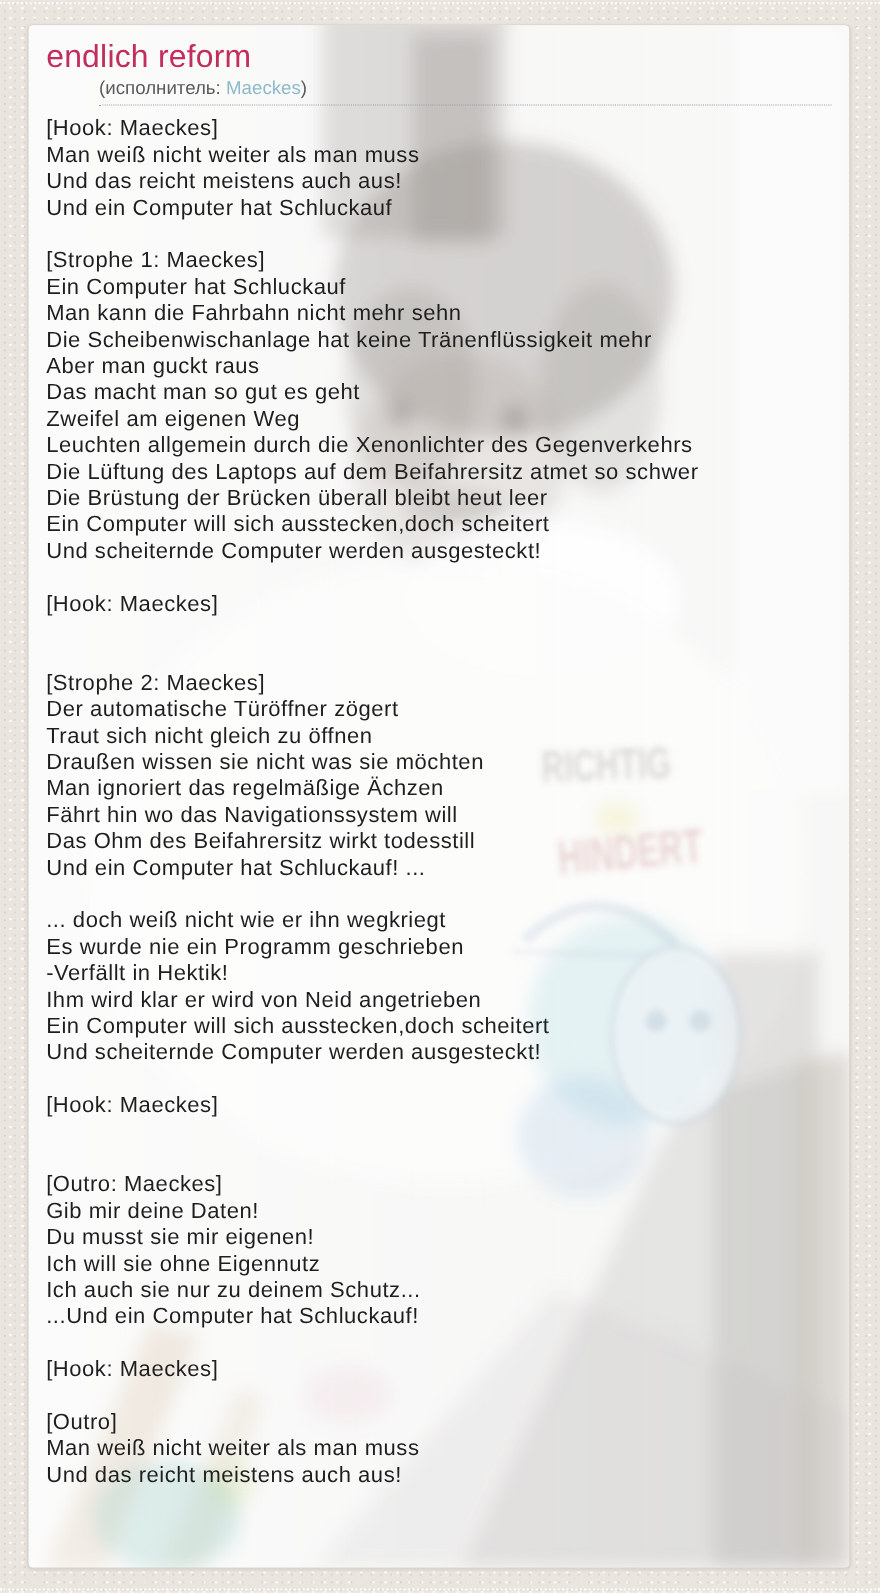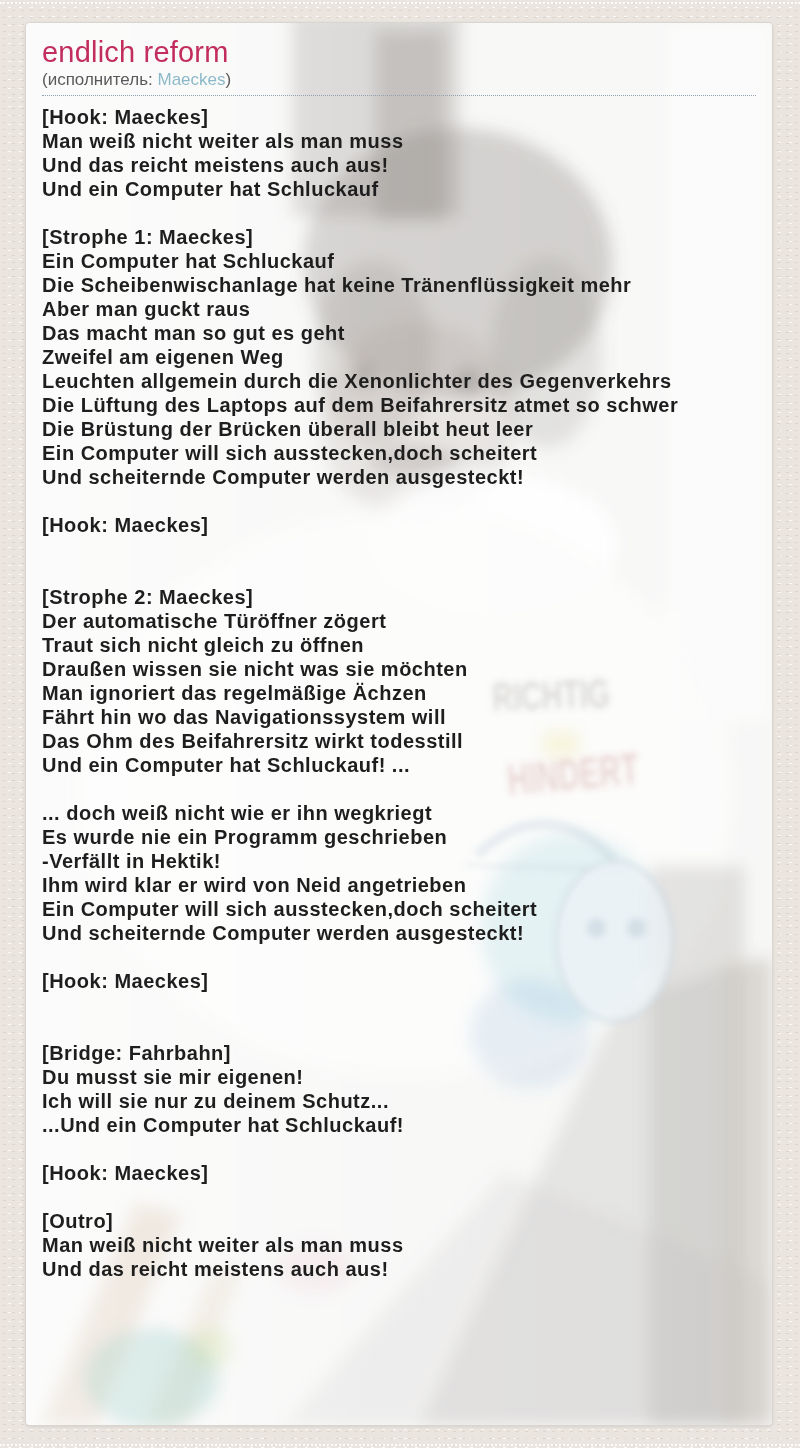--- a/index.html
+++ b/index.html
@@ -35,23 +35,24 @@
   .card-bg{position:absolute;left:0;top:0;width:100%;height:100%;}
   .content{position:relative;padding:13px 16px 0 16px;}
   h1.page-title{
     margin:0;font-size:29px;line-height:32px;font-weight:400;
     color:var(--title-color);letter-spacing:.2px;
   }
   .artist-line{
     margin-top:2px;font-size:17px;line-height:20px;color:var(--subtitle-color);
     white-space:pre-wrap;padding-bottom:5px;
     border-bottom:1px dotted var(--divider-color);
+    margin-left:48px;
   }
   .artist-link{color:var(--artist-link-color);text-decoration:none;cursor:pointer;}
-  .lyrics{margin-top:9px;font-size:20px;line-height:24px;letter-spacing:.5px;color:var(--lyrics-text-color);font-weight:bold;}
+  .lyrics{margin-top:9px;font-size:20px;line-height:24px;letter-spacing:.5px;color:var(--lyrics-text-color);}
   .lyric-line{height:24px;white-space:nowrap;}
 </style>
 </head>
 <body>
 
 <div class="edge-dots top"></div>
 
 <div class="card">
 
   <svg class="card-bg" viewBox="0 0 748 1402" preserveAspectRatio="none" aria-hidden="true">
@@ -111,20 +112,21 @@
     <h1 class="page-title">endlich reform</h1>
     <div class="artist-line"><span>(исполнитель: </span><a class="artist-link">Maeckes</a><span>)</span></div>
     <div class="lyrics">
         <div class="lyric-line">[Hook: Maeckes]</div>
         <div class="lyric-line">Man weiß nicht weiter als man muss</div>
         <div class="lyric-line">Und das reicht meistens auch aus!</div>
         <div class="lyric-line">Und ein Computer hat Schluckauf</div>
         <div class="lyric-line">&nbsp;</div>
         <div class="lyric-line">[Strophe 1: Maeckes]</div>
         <div class="lyric-line">Ein Computer hat Schluckauf</div>
+        <div class="lyric-line">Man kann die Fahrbahn nicht mehr sehn</div>
         <div class="lyric-line">Die Scheibenwischanlage hat keine Tränenflüssigkeit mehr</div>
         <div class="lyric-line">Aber man guckt raus</div>
         <div class="lyric-line">Das macht man so gut es geht</div>
         <div class="lyric-line">Zweifel am eigenen Weg</div>
         <div class="lyric-line">Leuchten allgemein durch die Xenonlichter des Gegenverkehrs</div>
         <div class="lyric-line">Die Lüftung des Laptops auf dem Beifahrersitz atmet so schwer</div>
         <div class="lyric-line">Die Brüstung der Brücken überall bleibt heut leer</div>
         <div class="lyric-line">Ein Computer will sich ausstecken,doch scheitert</div>
         <div class="lyric-line">Und scheiternde Computer werden ausgesteckt!</div>
         <div class="lyric-line">&nbsp;</div>
@@ -143,23 +145,25 @@
         <div class="lyric-line">... doch weiß nicht wie er ihn wegkriegt</div>
         <div class="lyric-line">Es wurde nie ein Programm geschrieben</div>
         <div class="lyric-line">-Verfällt in Hektik!</div>
         <div class="lyric-line">Ihm wird klar er wird von Neid angetrieben</div>
         <div class="lyric-line">Ein Computer will sich ausstecken,doch scheitert</div>
         <div class="lyric-line">Und scheiternde Computer werden ausgesteckt!</div>
         <div class="lyric-line">&nbsp;</div>
         <div class="lyric-line">[Hook: Maeckes]</div>
         <div class="lyric-line">&nbsp;</div>
         <div class="lyric-line">&nbsp;</div>
-        <div class="lyric-line">[Bridge: Fahrbahn]</div>
+        <div class="lyric-line">[Outro: Maeckes]</div>
+        <div class="lyric-line">Gib mir deine Daten!</div>
         <div class="lyric-line">Du musst sie mir eigenen!</div>
-        <div class="lyric-line">Ich will sie nur zu deinem Schutz...</div>
+        <div class="lyric-line">Ich will sie ohne Eigennutz</div>
+        <div class="lyric-line">Ich auch sie nur zu deinem Schutz...</div>
         <div class="lyric-line">...Und ein Computer hat Schluckauf!</div>
         <div class="lyric-line">&nbsp;</div>
         <div class="lyric-line">[Hook: Maeckes]</div>
         <div class="lyric-line">&nbsp;</div>
         <div class="lyric-line">[Outro]</div>
         <div class="lyric-line">Man weiß nicht weiter als man muss</div>
         <div class="lyric-line">Und das reicht meistens auch aus!</div>
       </div>
   </div>
 </div>

